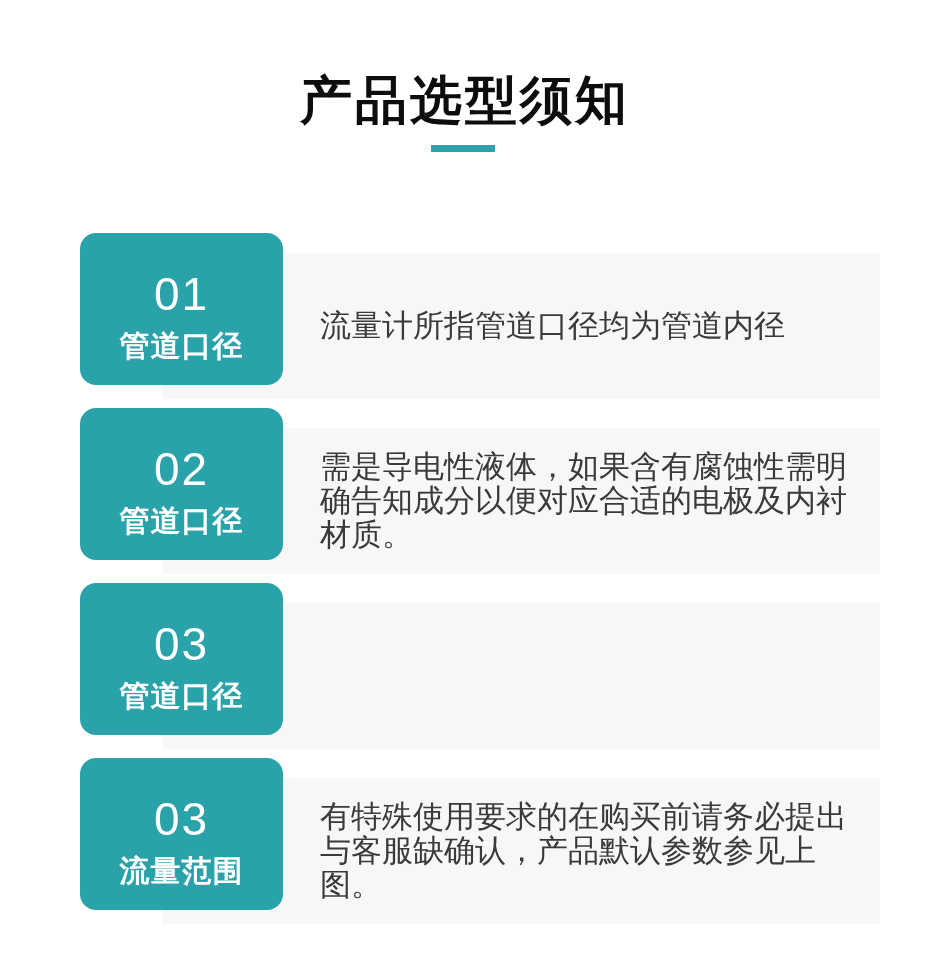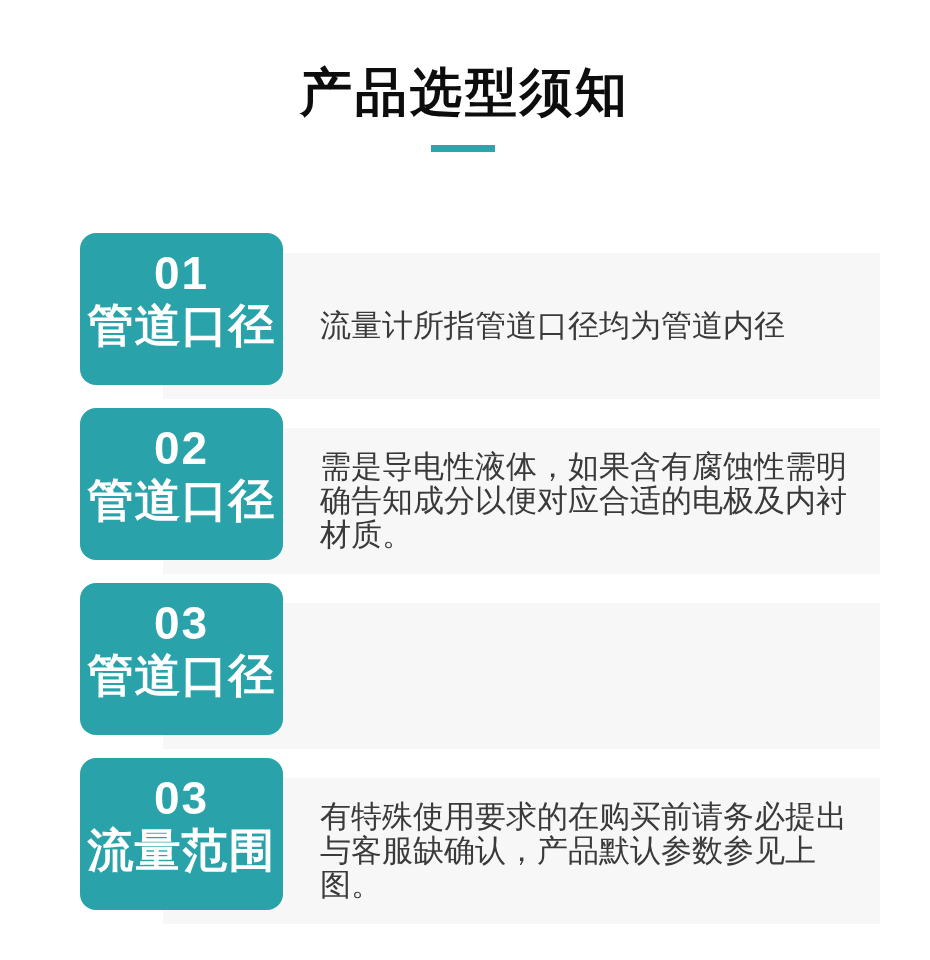--- a/index.html
+++ b/index.html
@@ -7,21 +7,21 @@
     width: 930px; height: 960px;
     background: #ffffff;
     font-family: "Liberation Sans", "DejaVu Sans", sans-serif;
     overflow: hidden;
   }
   .page { position: relative; width: 930px; height: 960px; }
 
   
   .page-title {
     position: absolute;
-    top: 58px; left: 0; width: 930px;
+    top: 66px; left: 0; width: 930px;
     text-align: center;
     font-size: 52px;
     font-weight: 900;
     letter-spacing: 3px;
     color: #0d0d0d;
   }
   .title-underline {
     position: absolute;
     top: 145px; left: 431px;
     width: 64px; height: 7px;
@@ -42,30 +42,30 @@
   .row-card {
     position: absolute;
     left: 80px; top: 0;
     width: 203px; height: 152px;
     background: #29a2a9;
     border-radius: 16px;
     color: #ffffff;
     text-align: center;
   }
   .row-card .card-number {
-    margin-top: 13px;
+    margin-top: 34px;
     font-size: 46px;
     line-height: 54px;
-    font-weight: 700;
+    font-weight: 400;
     letter-spacing: 2px;
     text-align: center;
   }
   .row-card .card-label {
     margin-top: 4px;
-    font-size: 46px;
+    font-size: 30px;
     line-height: 42px;
     font-weight: 800;
     letter-spacing: 1px;
   }
 
   .row-desc {
     position: absolute;
     left: 320px; top: 20px;
     width: 528px; height: 146px;
     display: flex;

